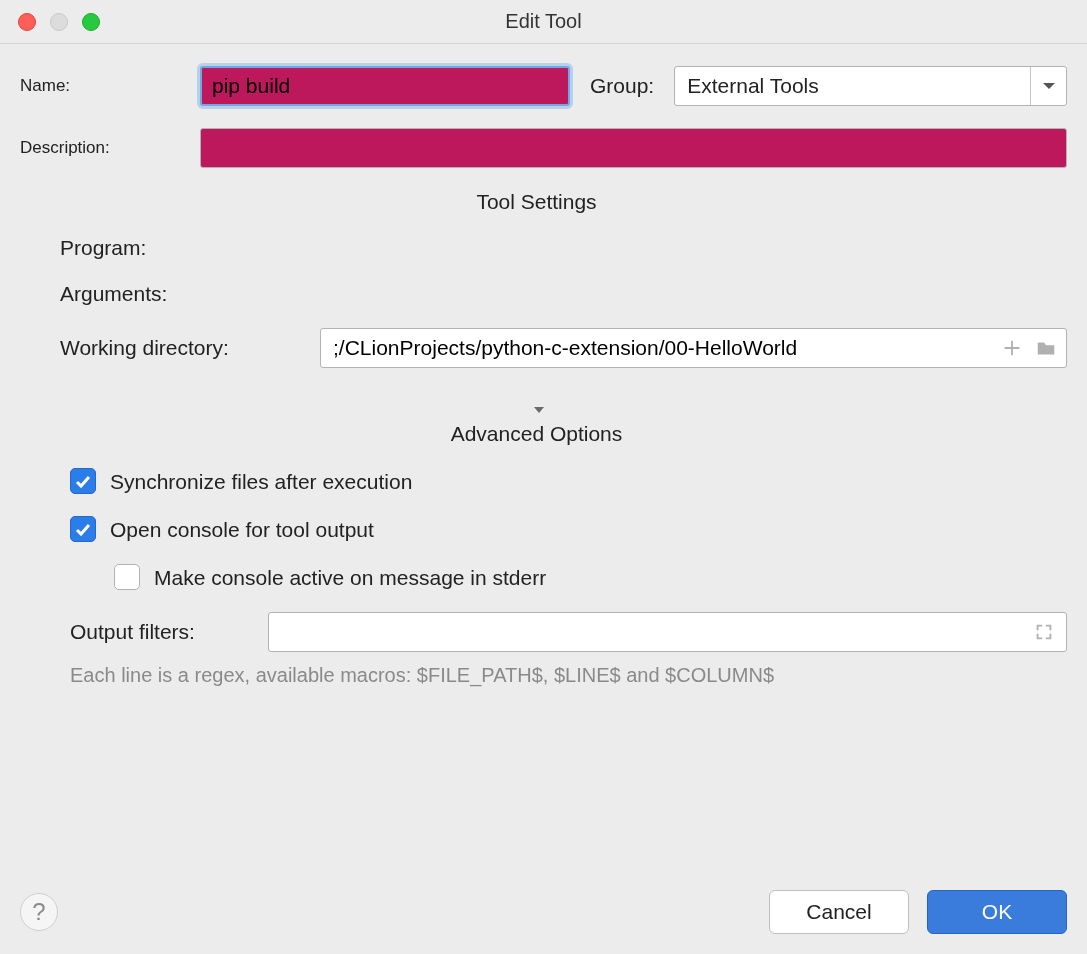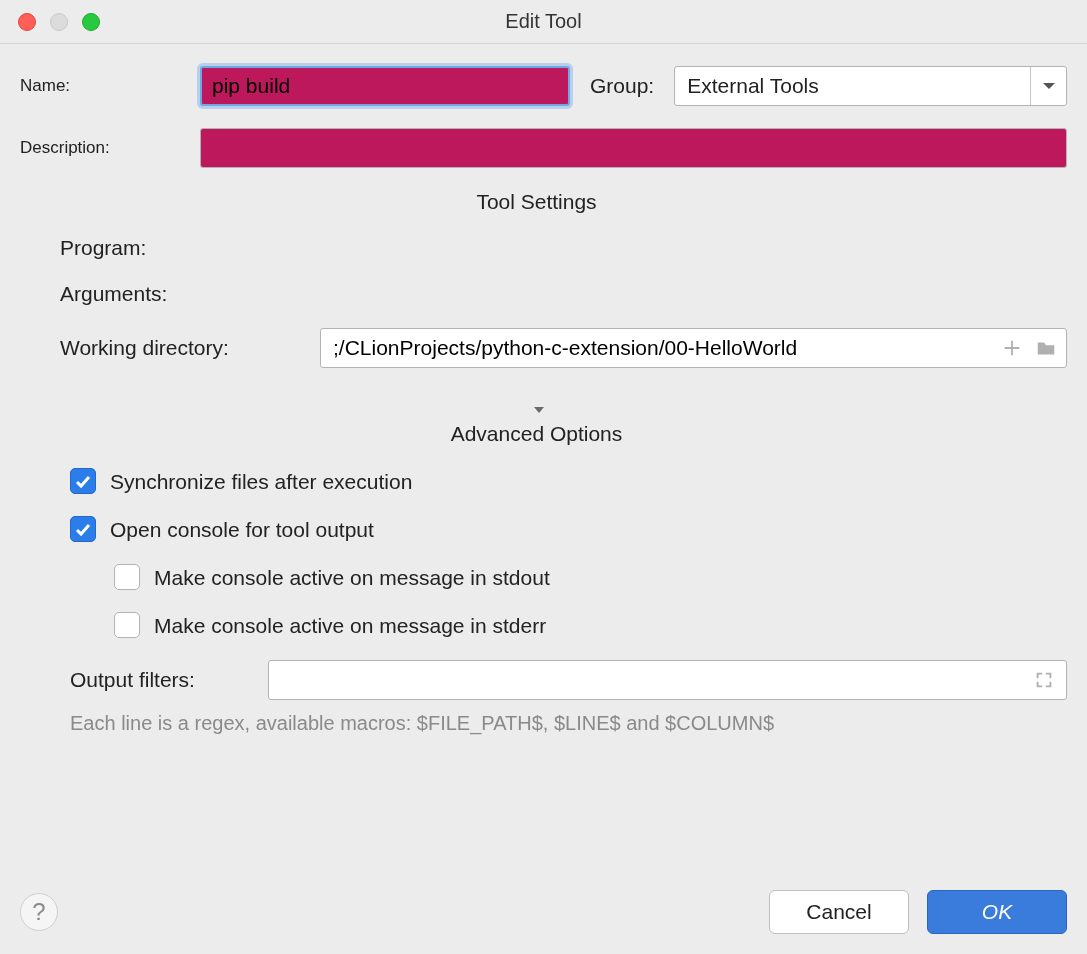--- a/index.html
+++ b/index.html
@@ -221,21 +221,20 @@
   display: flex;
   align-items: center;
   justify-content: center;
   margin-left: 18px;
   cursor: pointer;
 }
 .btn.primary {
   background: #3a7cdc;
   border-color: #2a64c1;
   color: #fff;
-  font-style: italic;
 }
 </style>
 </head>
 <body>
 
 <div class="window">
   <div class="titlebar">
     <div class="traffic">
       <div class="dot close-d"></div>
       <div class="dot min-d"></div>
@@ -321,24 +320,20 @@
       <div class="chk-row">
         <div class="chk checked">
           <svg viewBox="0 0 18 18">
               <polyline points="3,10 7,14 15,5"></polyline>
             </svg>
         </div>
         <div>Open console for tool output</div>
       </div>
       <div class="chk-row nested">
         <div class="chk"></div>
-        <div>Make console active on message in stdout</div>
-      </div>
-      <div class="chk-row nested">
-        <div class="chk"></div>
         <div>Make console active on message in stderr</div>
       </div>
 
       <div class="adv-outer" style="padding-left:0;">
         <div class="of-row">
           <div class="of-label">Output filters:</div>
           <div class="of-wrap">
             <input class="tg-text" style="flex: 1 1 0%; border: none; outline: none; font-size: 21px;" value="">
             <div class="icon-btn">
               <svg viewBox="0 0 24 24">

